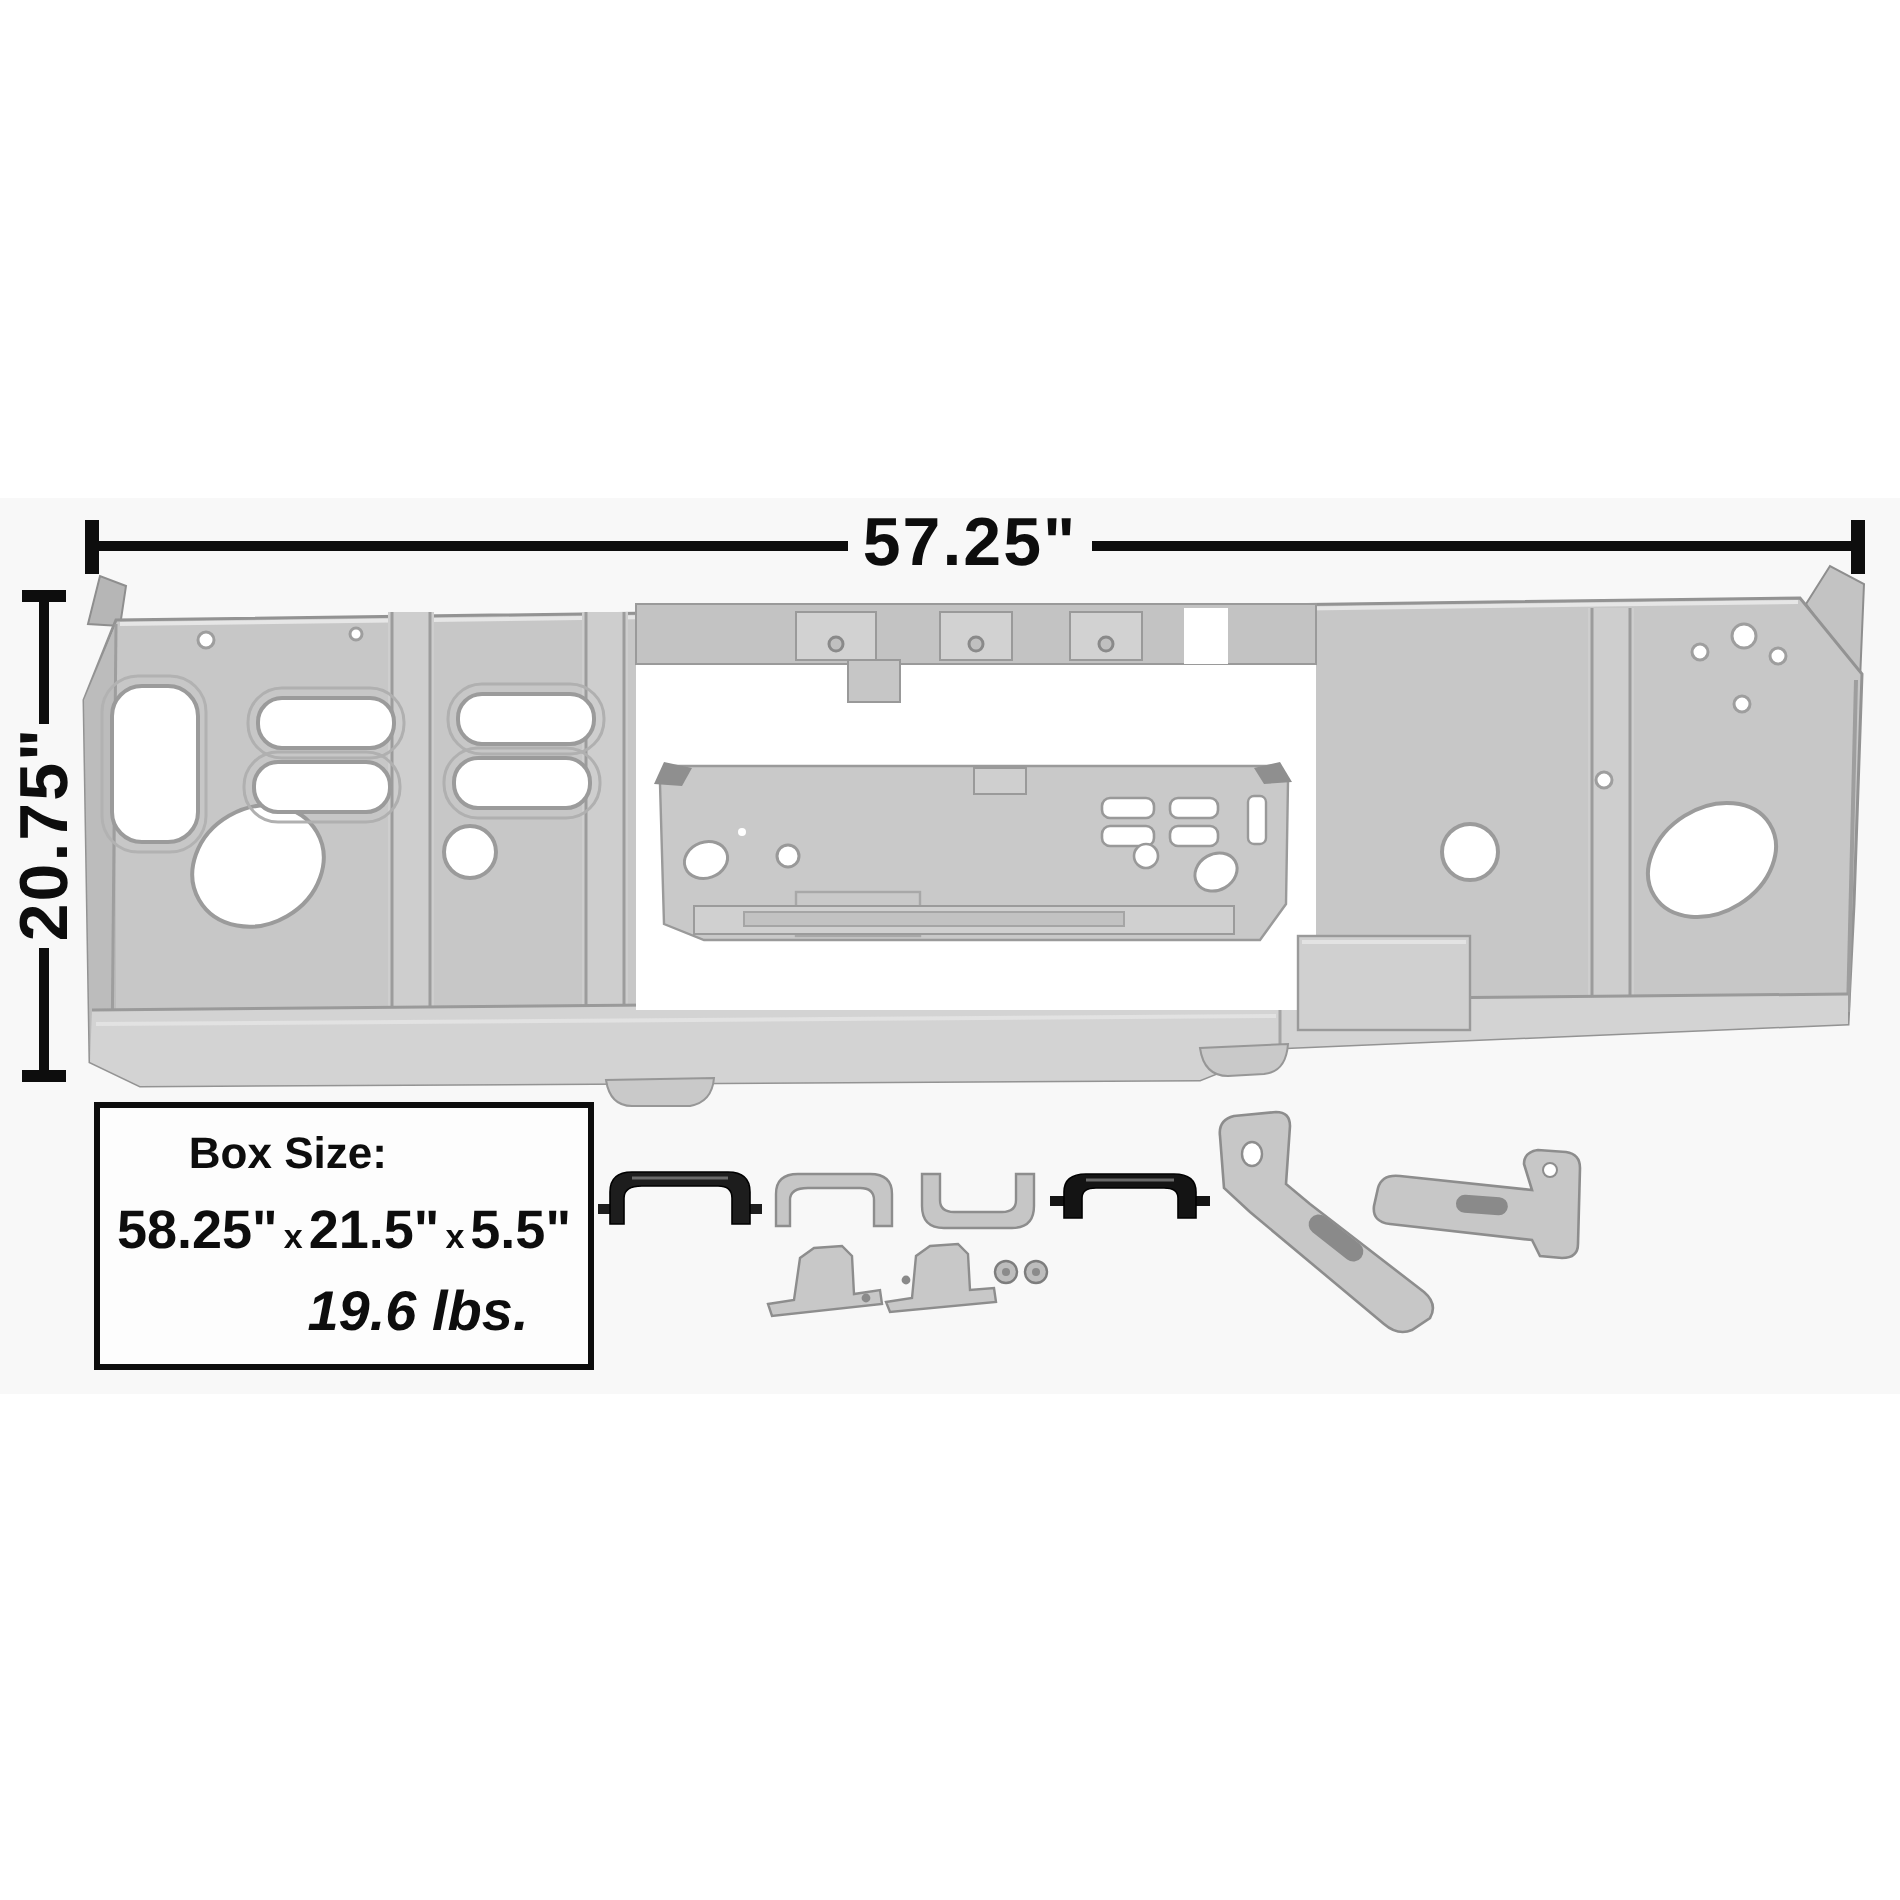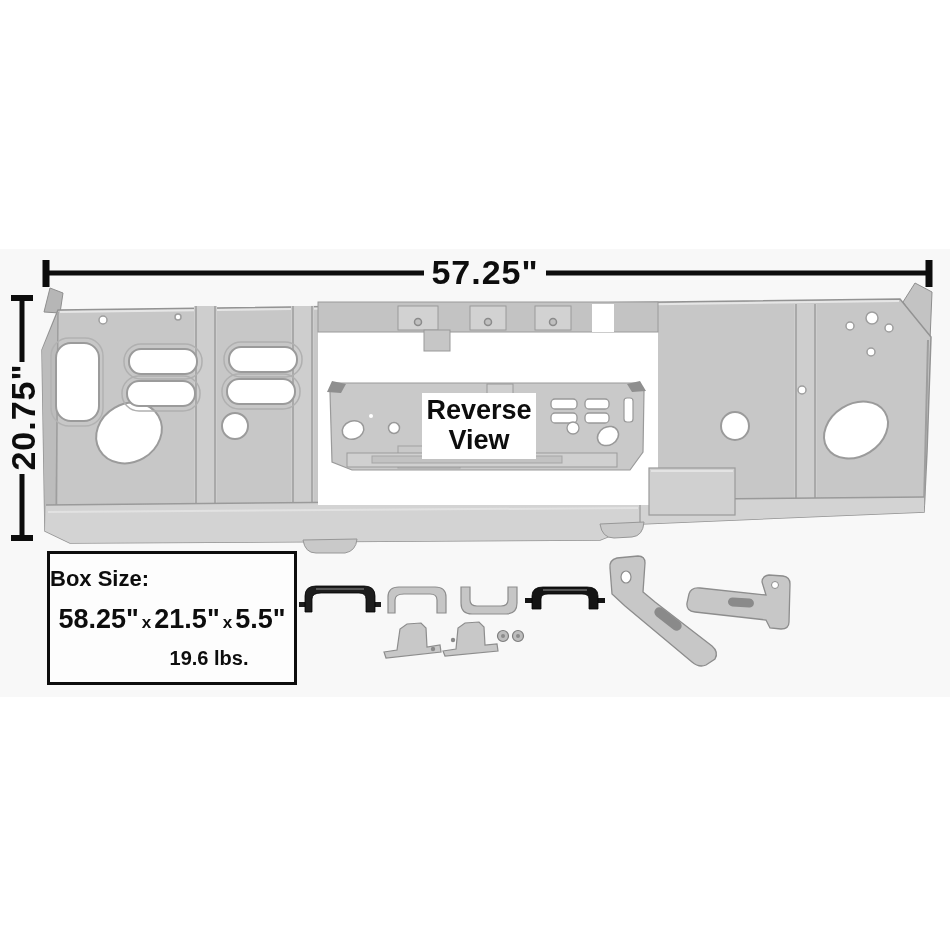--- a/index.html
+++ b/index.html
@@ -8,25 +8,25 @@
   .fig{position:absolute;left:0;top:0;width:950px;height:950px;}
   .dim-label{position:absolute;font-weight:bold;font-size:34px;letter-spacing:1px;color:#0d0d0d;white-space:nowrap;}
   #dim-w{left:485px;top:272px;transform:translate(-50%,-50%);}
   #dim-h{left:23px;top:417px;transform:translate(-50%,-50%) rotate(-90deg);}
   .reverse-label{position:absolute;left:422px;top:393px;width:114px;height:66px;background:#ffffff;
     display:flex;align-items:center;justify-content:center;text-align:center;
     font-weight:bold;font-size:27px;line-height:1.1;color:#0d0d0d;}
   .info-box{position:absolute;left:47px;top:551px;width:244px;height:128px;background:#fdfdfd;
     border:3px solid #0d0d0d;display:flex;flex-direction:column;justify-content:space-evenly;
     font-weight:bold;color:#0d0d0d;}
-  .ib-line1{width:77%;font-size:22px;}
+  .ib-line1{width:77%;text-align:center;font-size:22px;}
   .ib-line2{width:100%;text-align:center;font-size:27px;white-space:nowrap;}
   .ib-line2 .sep{font-size:17px;font-weight:bold;padding:0 3px;}
   .ib-line3{width:80%;text-align:center;font-size:22px;}
-  .ib-line4{width:100%;text-align:center;font-size:20px;padding-left:74px;box-sizing:border-box;}
+  .ib-line4{width:100%;text-align:center;font-size:28px;padding-left:74px;box-sizing:border-box;font-style:italic;}
 </style>
 </head>
 <body>
 
 <div class="stage">
   <div class="band"></div>
 
   <svg class="fig" viewBox="0 0 950 950">
 
     <g stroke="#0d0d0d">
@@ -193,21 +193,20 @@
       <g>
         <path d="M762,582 Q762,576 769,575 L783,576 Q790,577 790,584 L789,622 Q789,629 781,629 L770,628 L766,620 L695,612 Q686,611 687,603 L689,594 Q691,587 700,588 L766,595 Z" fill="#c7c7c7" stroke="#8d8d8d" stroke-width="1.3"></path>
         <rect x="728" y="598" width="26" height="9" rx="4.5" transform="rotate(4 741 602)" fill="#8a8a8a"></rect>
         <circle cx="775" cy="585" r="3.5" fill="#ffffff" stroke="#8d8d8d" stroke-width="1"></circle>
       </g>
     </g>
   </svg>
 
   <div id="dim-w" class="dim-label">57.25"</div>
   <div id="dim-h" class="dim-label">20.75"</div>
-  <div class="reverse-label">Reverse View</div>
 
   <div class="info-box">
     <div class="ib-line1">Box Size:</div>
     <div class="ib-line2">
       <span>58.25"</span><span class="sep">x</span><span>21.5"</span><span class="sep">x</span><span>5.5"</span>
     </div>
     <div class="ib-line4">19.6 lbs.</div>
   </div>
 </div>
 

